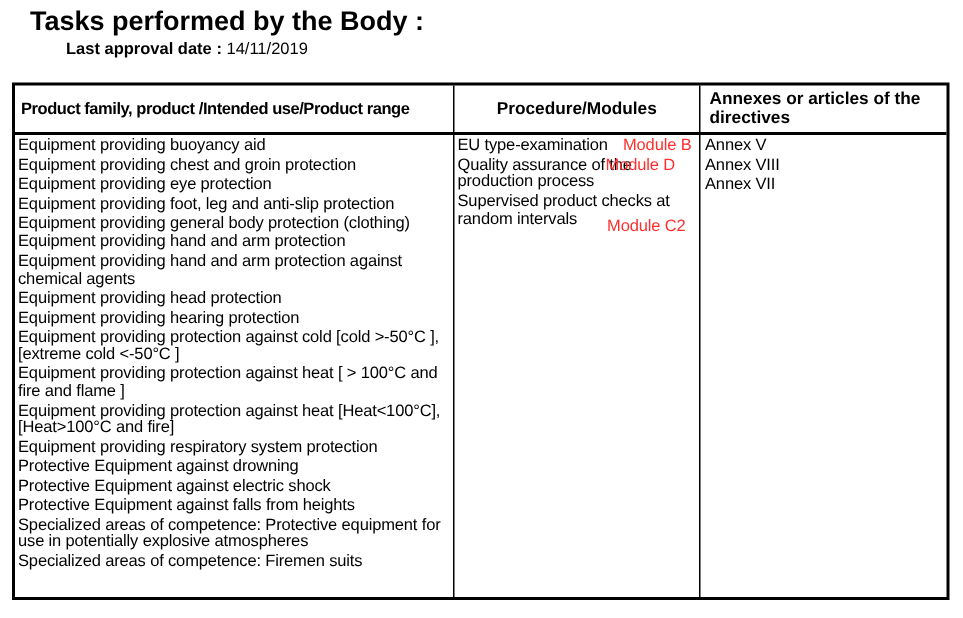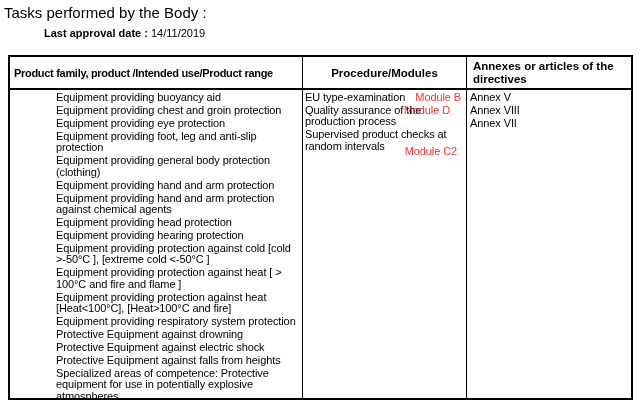--- a/index.html
+++ b/index.html
@@ -2,39 +2,39 @@
 <html><head>
 <meta charset="utf-8">
 <style>
   html,body { margin:0; padding:0; }
   body {
     width:642px; height:412px; position:relative;
     background:#ffffff; color:#000;
     font-family:"Liberation Sans", sans-serif;
     overflow:hidden;
   }
-  .title { position:absolute; left:4px; top:4px; font-size:15px; font-weight:normal; }
+  .title { position:absolute; left:20px; top:4px; font-size:18px; font-weight:bold; }
   .approval { position:absolute; left:8px; top:27px; font-size:11px; }
   .approval .label { font-weight:bold;padding-left:36px; }
 
   .doc-table {
     position:absolute; left:8px; top:55px; width:625px; height:345px;
     border:2px solid #000; box-sizing:border-box;
     display:flex; flex-direction:column; background:#fff;
   }
   .thead { display:flex; height:33px; flex-shrink:0; border-bottom:2px solid #000; box-sizing:border-box; }
   .th { box-sizing:border-box; display:flex; align-items:center; font-weight:bold; }
   .th1 { width:293px; border-right:1px solid #000; padding-left:4px;
          font-size:11px; letter-spacing:-0.3px; white-space:nowrap; overflow:hidden; }
   .th2 { width:164px; border-right:1px solid #000; justify-content:center; text-align:center; font-size:11.5px; }
   .th3 { flex:1; justify-content:center; text-align:left; font-size:11.5px; line-height:13px; padding:0 6px; }
 
   .tbody { display:flex; flex:1; font-size:11px; letter-spacing:-0.1px; line-height:11.6px; overflow:hidden; }
   .col1 { width:293px; border-right:1px solid #000; box-sizing:border-box; padding:2px 3px 0 2px; }
-  .col1 .item { margin-bottom:1.3px;margin-left:44px; }
+  .col1 .item { margin-bottom:1.3px; }
   .col2 { width:164px; border-right:1px solid #000; box-sizing:border-box; padding:2px 2px 0 2px; position:relative; }
   .proc-text { margin-bottom:1.3px; }
   .proc-text.q { width:124px; }
   .proc-text.s { width:142px; }
   .module { position:absolute; color:#ff2f2f; white-space:nowrap; }
   .module-b  { top:2px;  right:5px; }
   .module-d  { top:15px; right:16px; }
   .module-c2 { top:56px; right:9px; }
   .col3 { flex:1; box-sizing:border-box; padding:2px 2px 0 3px; }
   .col3 .annex { margin-bottom:1.3px; }

